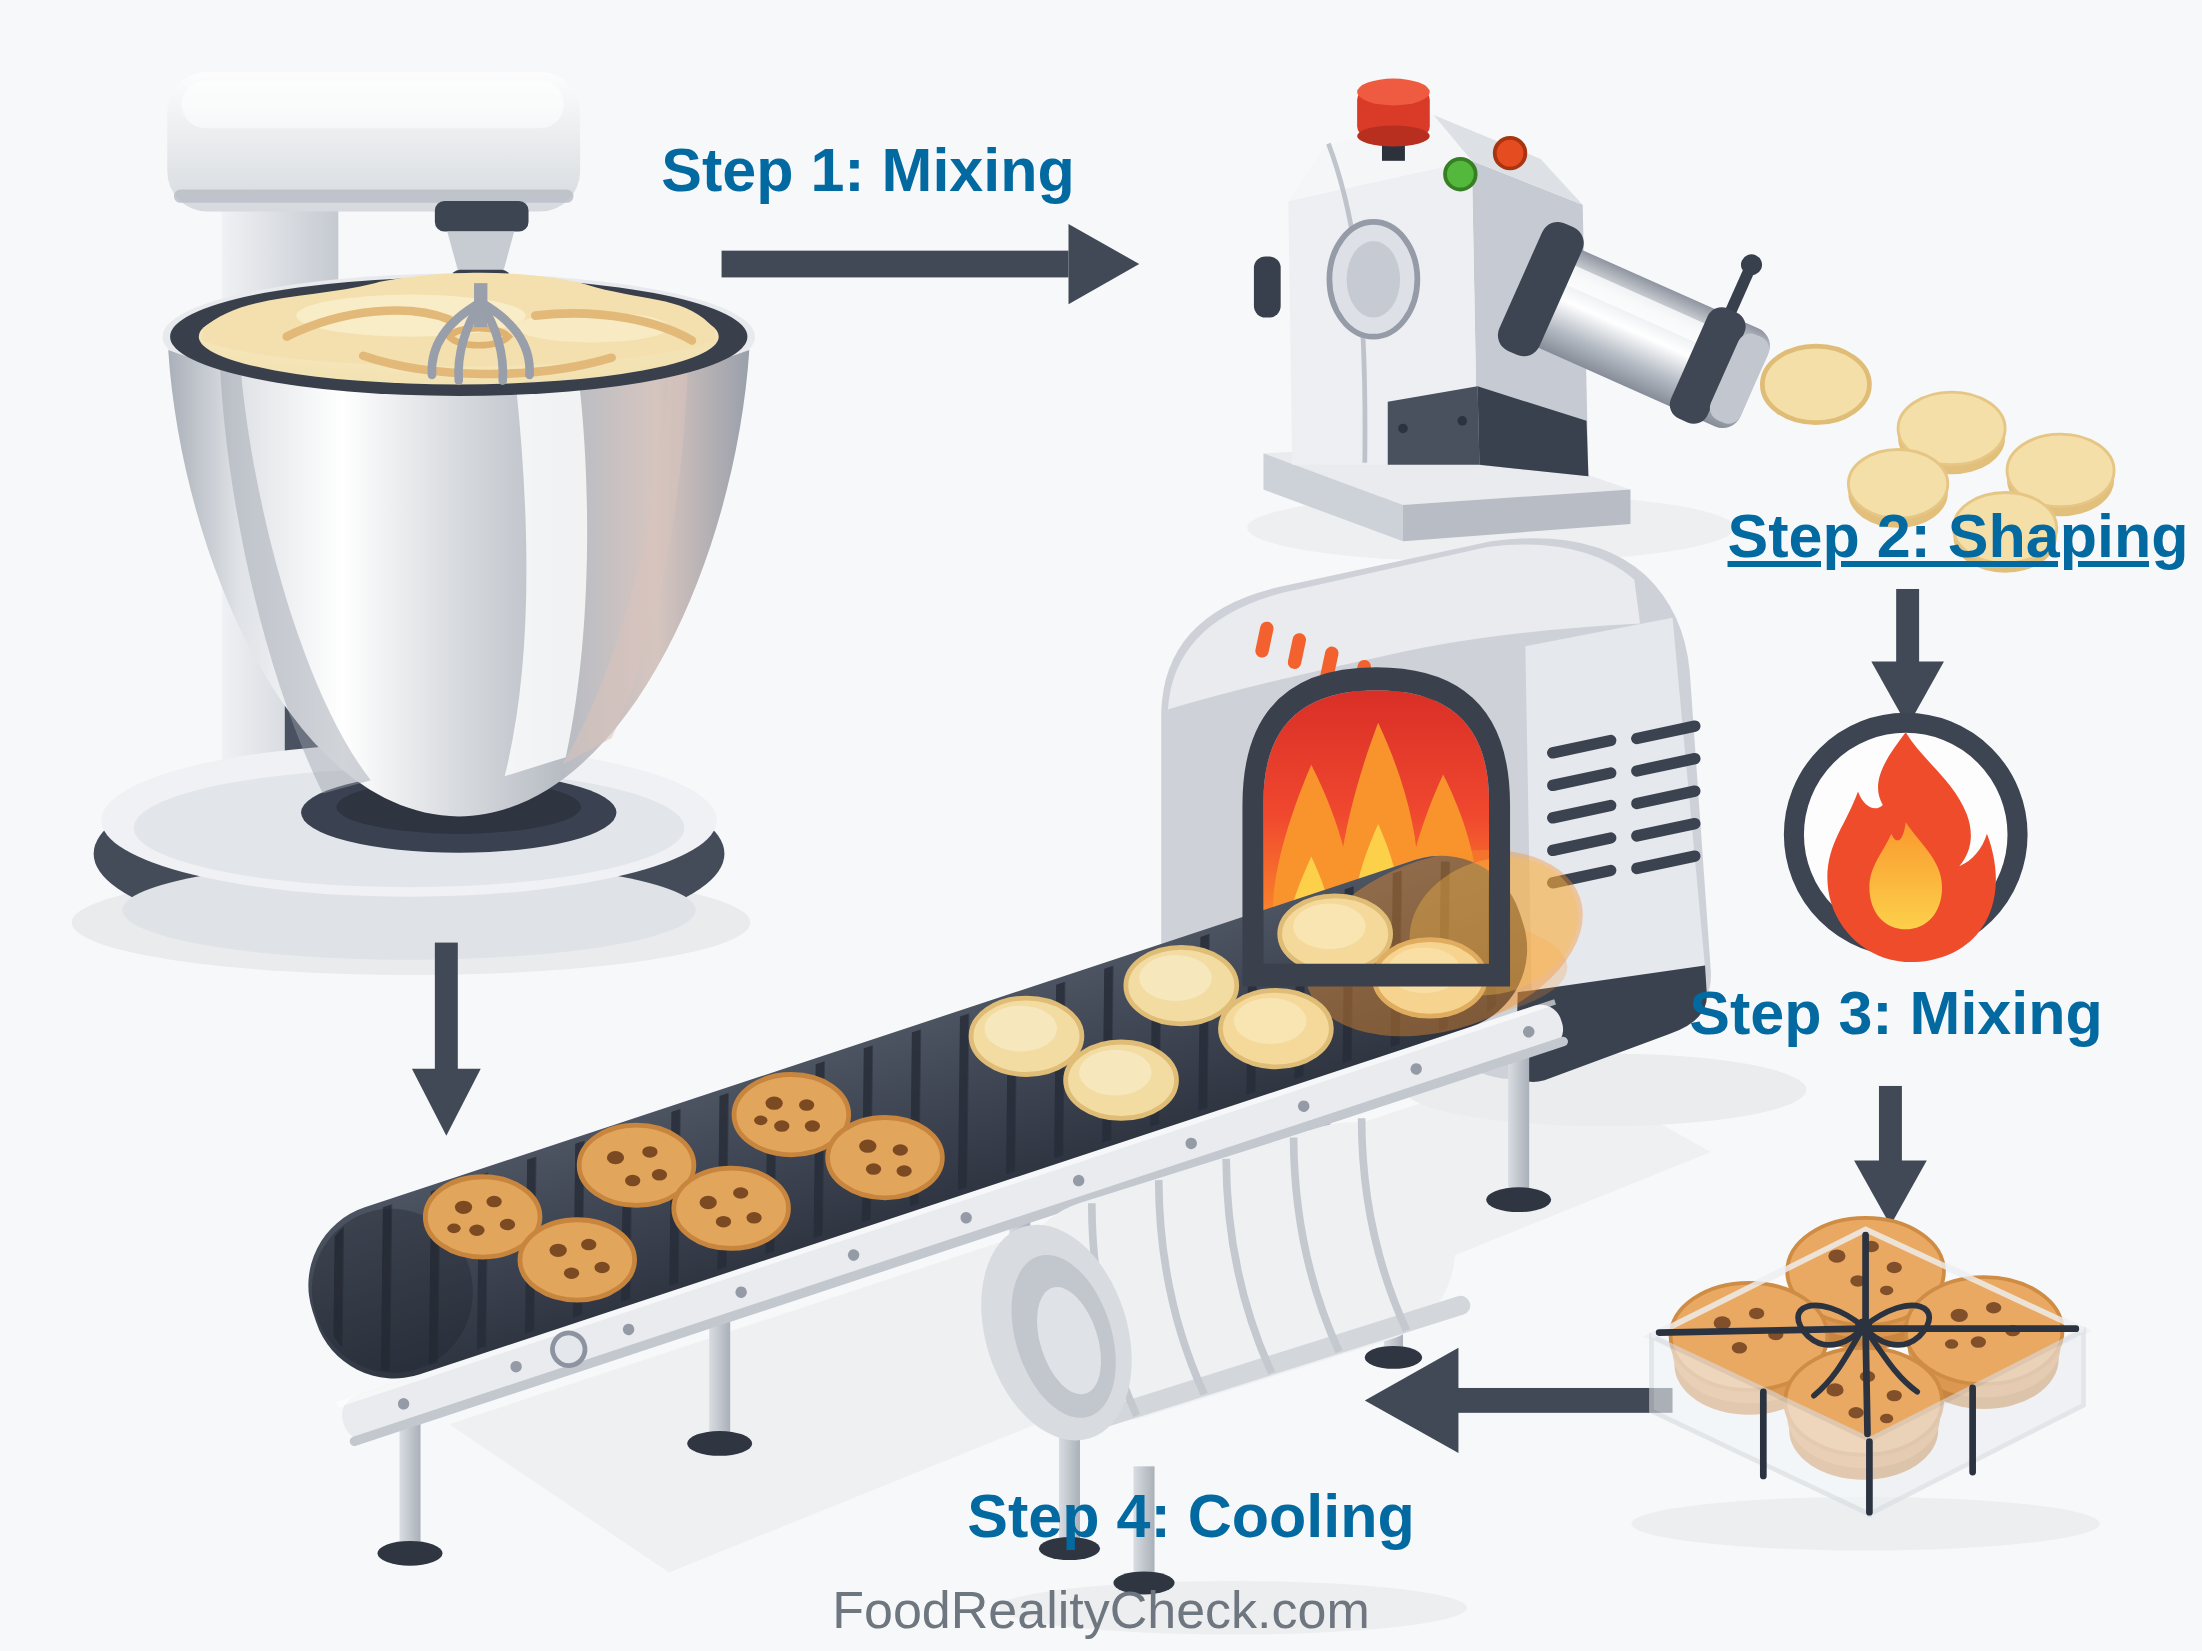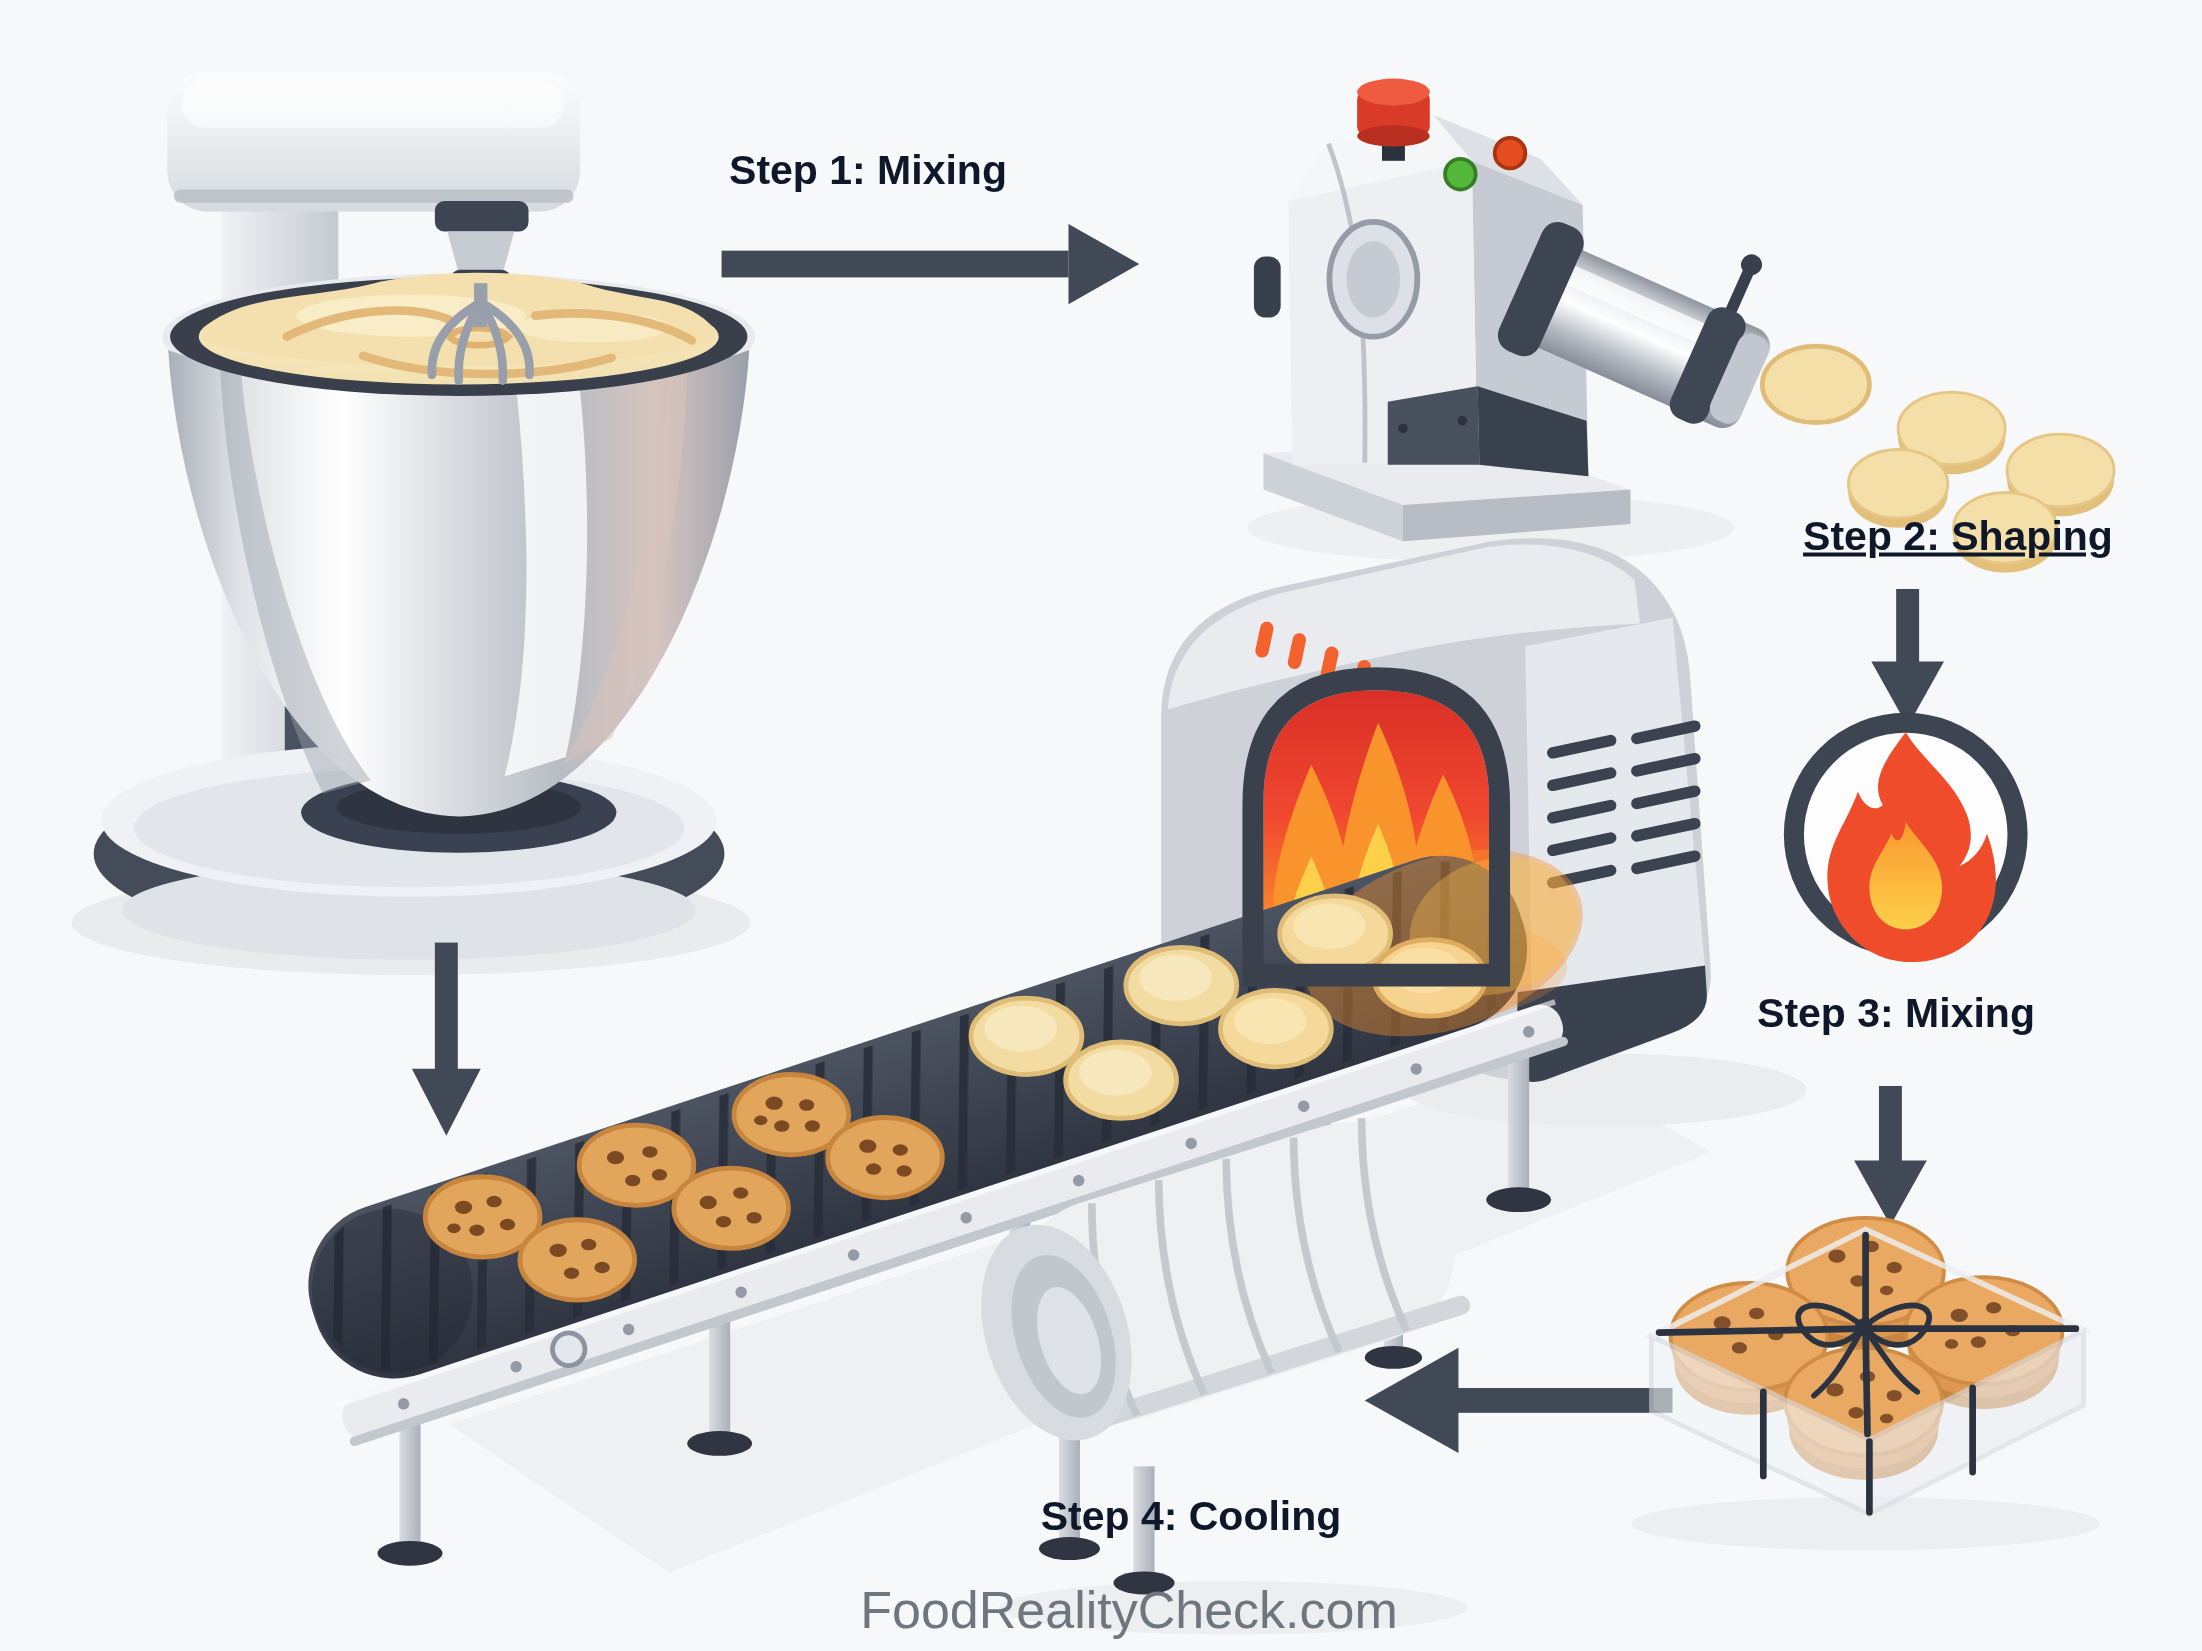--- a/index.html
+++ b/index.html
@@ -1,20 +1,20 @@
 <!DOCTYPE html>
 <html><head>
 <meta charset="utf-8">
 <style>
   html,body{margin:0;padding:0;background:#f7f8f9;}
   .stage{position:relative;width:2202px;height:1652px;overflow:hidden;
          background:#f7f8f9;font-family:"Liberation Sans",sans-serif;}
   .stage svg{position:absolute;left:0;top:0;}
   .label{position:absolute;transform:translate(-50%,-50%);white-space:nowrap;
-         font-weight:700;font-size:41px;color:#0f172a;letter-spacing:0;}
+         font-weight:700;font-size:61px;color:#0369a1;letter-spacing:0;}
   .watermark{position:absolute;transform:translate(-50%,-50%);white-space:nowrap;
          font-weight:400;font-size:52px;color:#6e7680;}
 </style>
 </head>
 <body>
 
 <div class="stage">
 
 <svg width="2202" height="1652" viewBox="0 0 2304 1728">
   <defs>
@@ -435,16 +435,16 @@
       <path d="M1950,1388 C1974,1422 1984,1440 2006,1456" stroke-width="6"></path>
       <circle cx="1950" cy="1388" r="9" fill="#2b3240" stroke="none"></circle>
     </g>
   </g>
 </svg>
 
   <div class="label" style="left:868px;top:170px;">Step 1: Mixing</div>
   <div class="label" style="left:1958px;top:536px;text-decoration:underline;">Step 2: Shaping</div>
   <div class="label" style="left:1896px;top:1013px;">Step 3: Mixing</div>
   <div class="label" style="left:1147px;top:1516px;margin-left:44px;">Step 4: Cooling</div>
-  <div class="watermark" style="left:1101px;top:1610px;margin-left:28px;">FoodRealityCheck.com</div>
+  <div class="watermark" style="left:1101px;top:1610px;">FoodRealityCheck.com</div>
 
 </div>
 
 
 </body></html>

